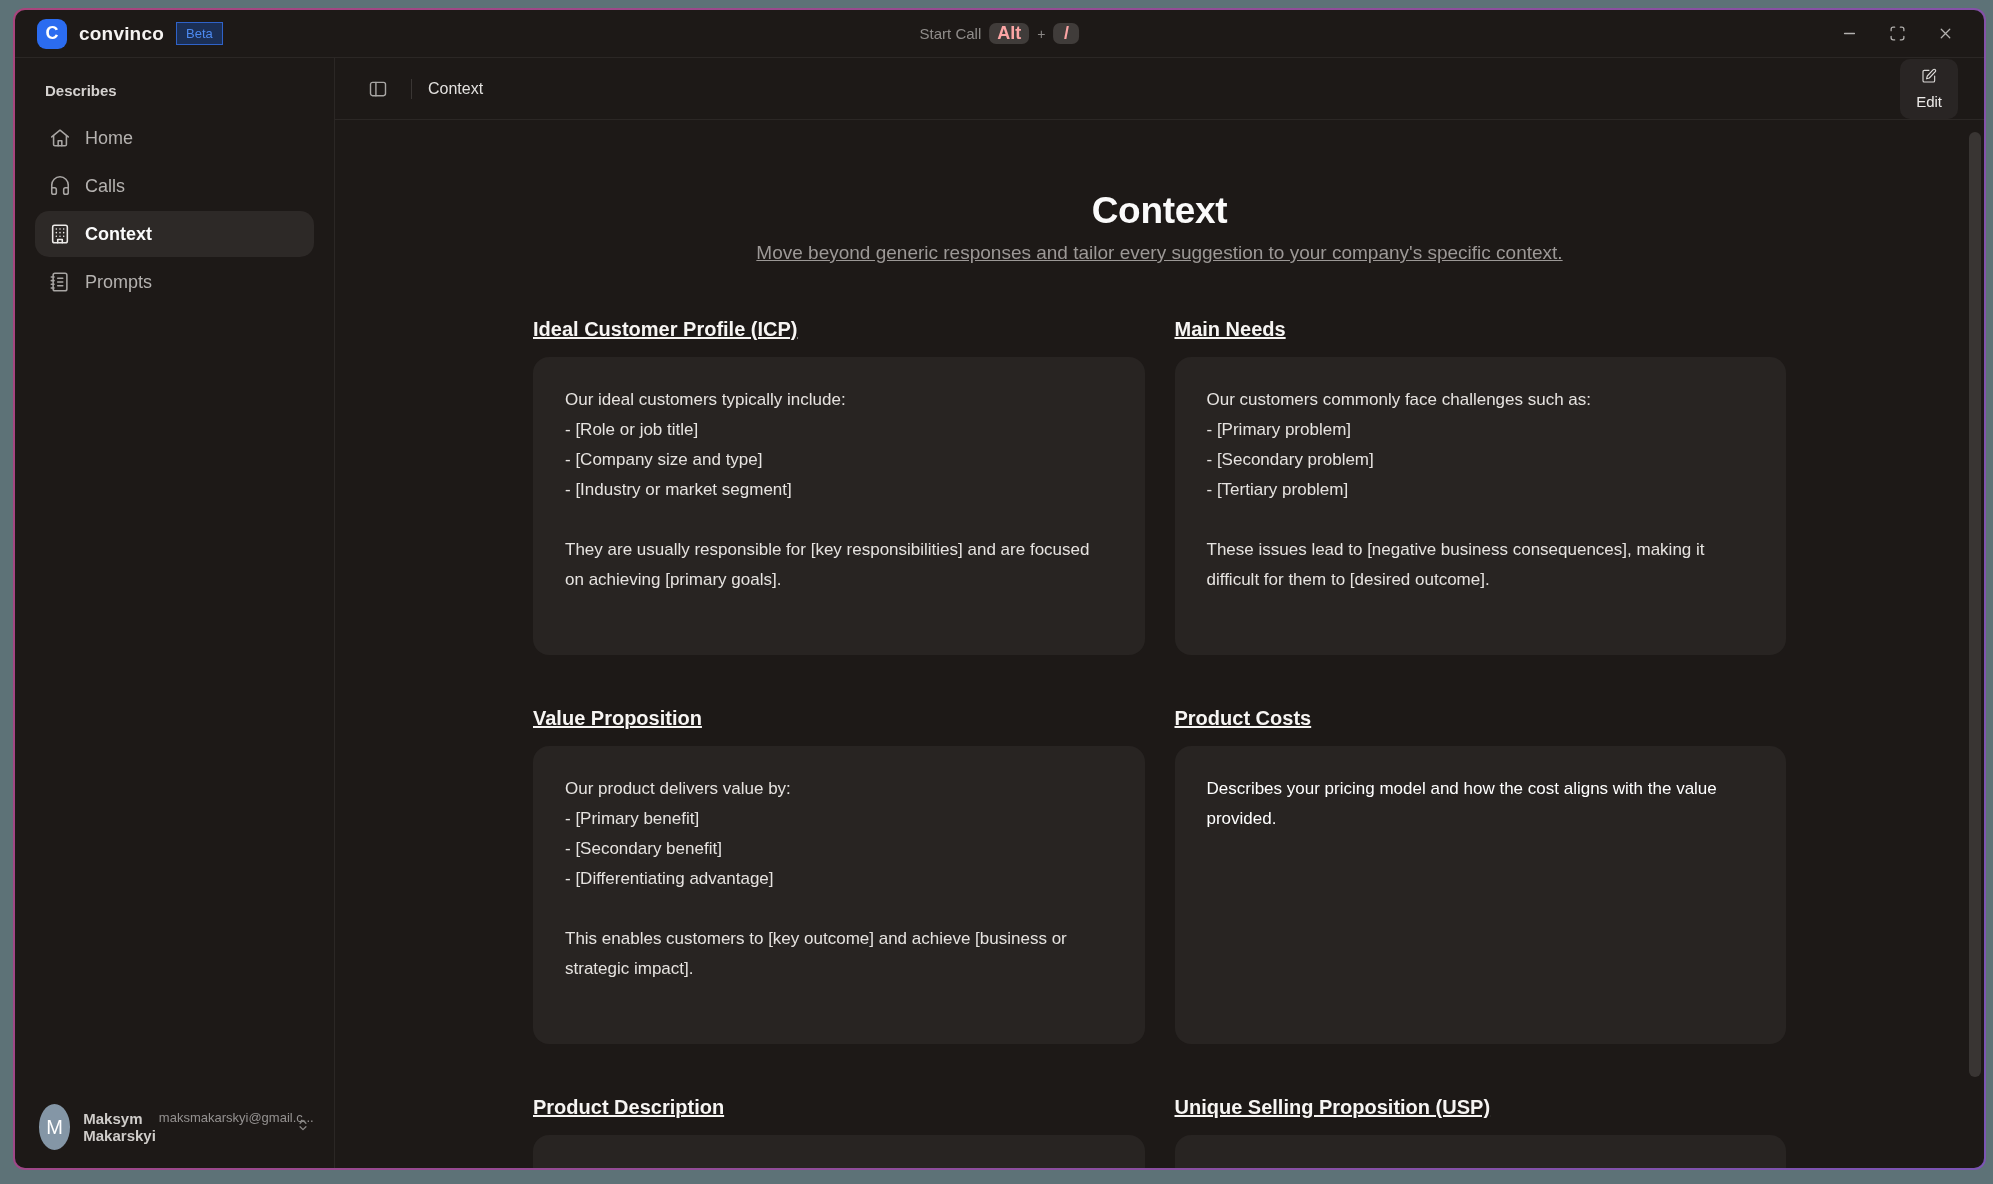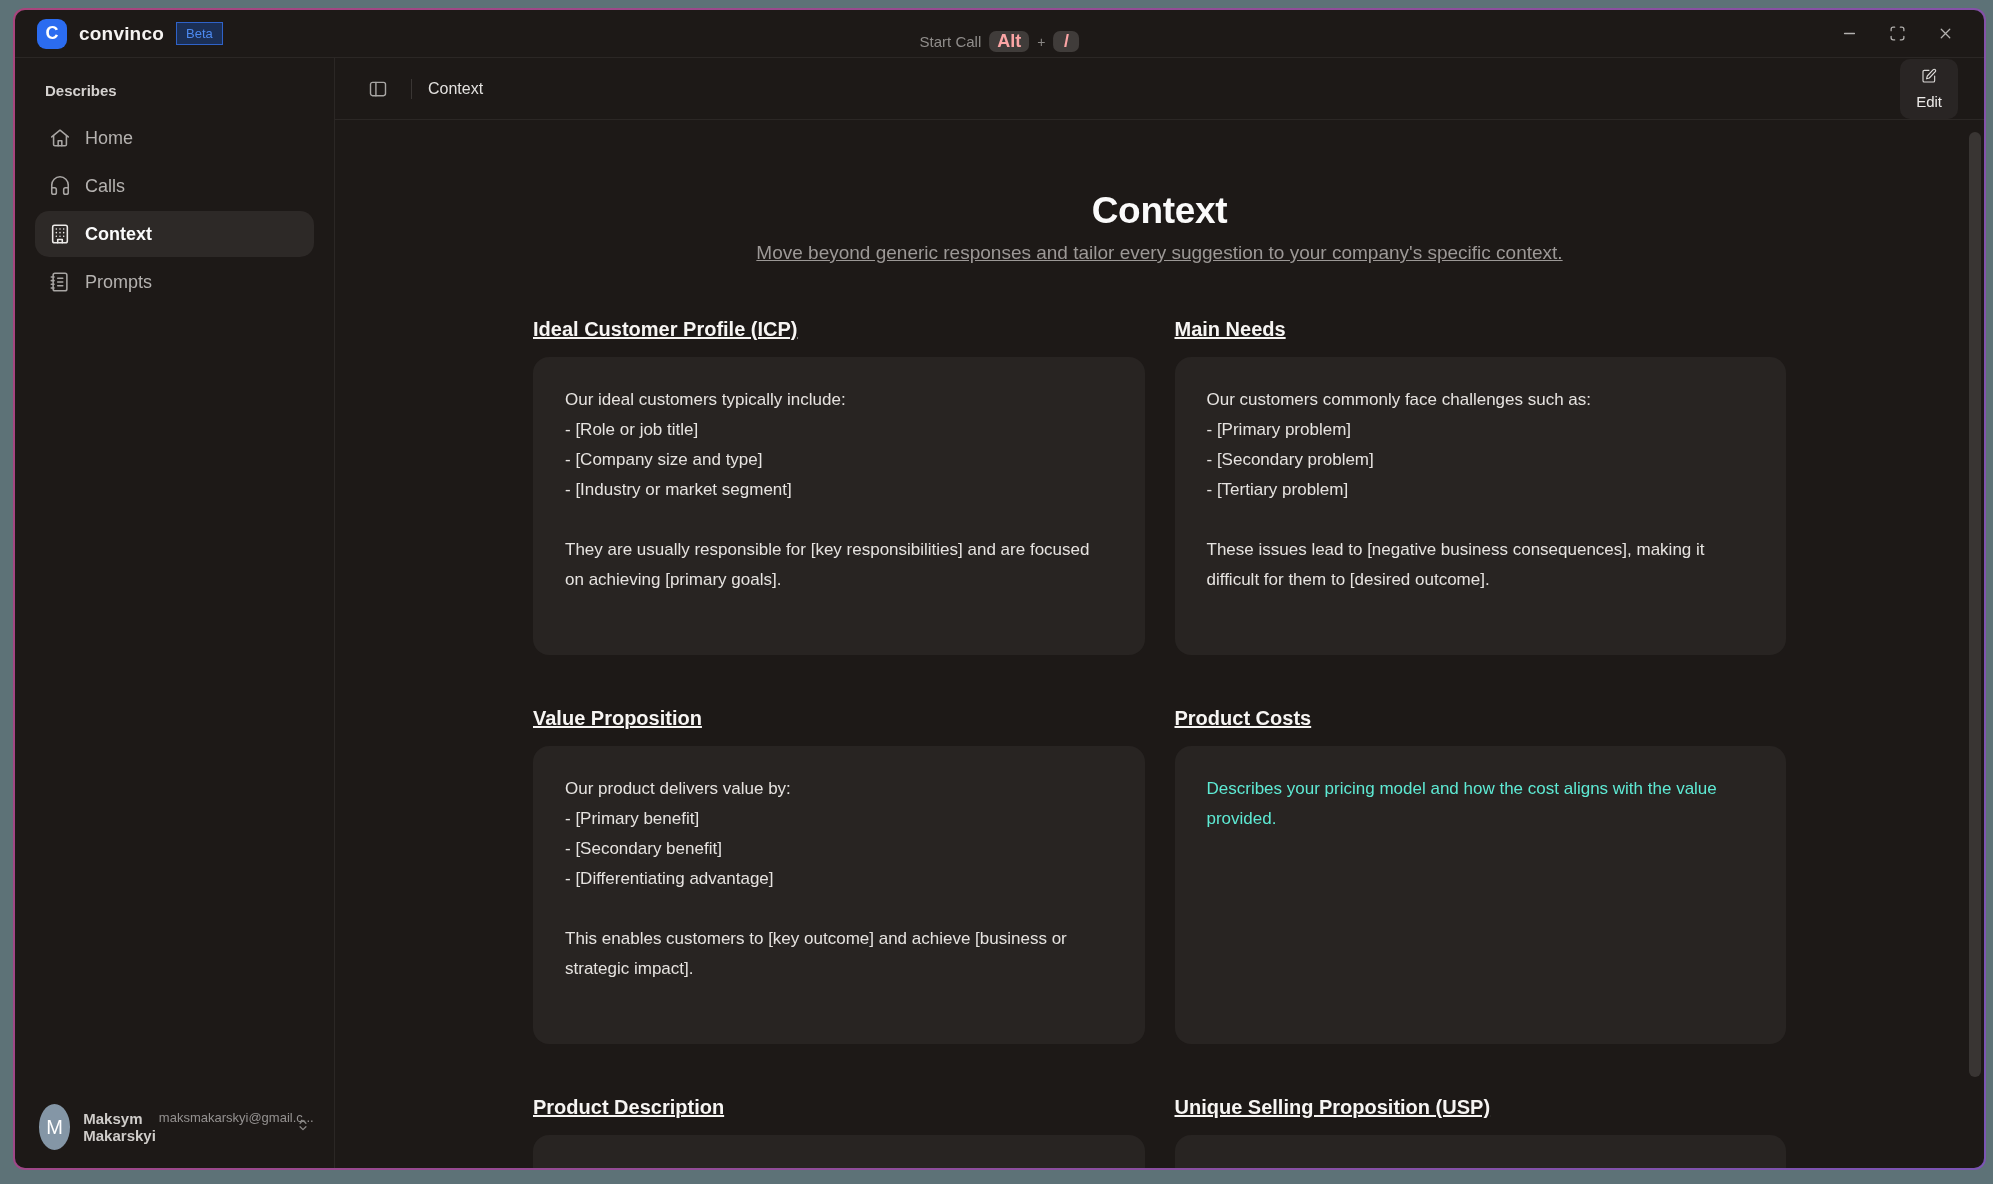--- a/index.html
+++ b/index.html
@@ -36,21 +36,21 @@
     display:flex; align-items:center; justify-content:center;
     color:#fff; font-weight:700; font-size:18px;
   }
   .app-name { font-size:19px; font-weight:700; color:#f5f3f1; letter-spacing:.2px; }
   .beta-badge {
     font-size:13px; color:var(--beta_text,#4d8af0);
     background:#1b2f55; border:1.5px solid #2f62c8;
     border-radius:0; padding:2px 9px; line-height:17px;
   }
   .tb-center {
-    position:absolute; left:50%; top:8px; height:100%; transform:translateX(-50%);
+    position:absolute; left:50%; top:0; height:100%; transform:translateX(-50%);
     display:flex; align-items:center; gap:8px; color:#908d8b; font-size:15px;
   }
   .kbd {
     background:#403c3a; color:#fca5a5; font-size:18px; font-weight:600;
     border-radius:7px; padding:3px 8px; min-width:26px; text-align:center; line-height:15px;
   }
   .tb-plus { color:#8a8785; font-size:14px; }
   .tb-right { margin-left:auto; display:flex; align-items:center; gap:14px; }
   .win-btn {
     width:34px; height:34px; display:flex; align-items:center; justify-content:center;
@@ -120,21 +120,21 @@
   .grid {
     width:1253px; margin:54px auto 0 auto;
     display:grid; grid-template-columns:1fr 1fr; column-gap:30px; row-gap:52px;
   }
   .section-heading { font-size:20px; font-weight:700; color:#f7f5f3; margin-bottom:16px;text-decoration:underline; }
   .card {
     background:var(--card_background,#282422); border-radius:16px;
     padding:28px 32px; min-height:298px;
     font-size:17px; line-height:30px; color:#e6e3e0; white-space:pre-line;
   }
-  .card.placeholder { color:#5eead4; }
+  .card.placeholder { color:#ffffff; }
 
   .scroll-thumb {
     position:absolute; right:3px; top:74px; width:12px; height:945px;
     border-radius:6px; background:#393533; cursor:pointer;
   }
 </style>
 </head>
 <body>
 
 <div class="stage">

